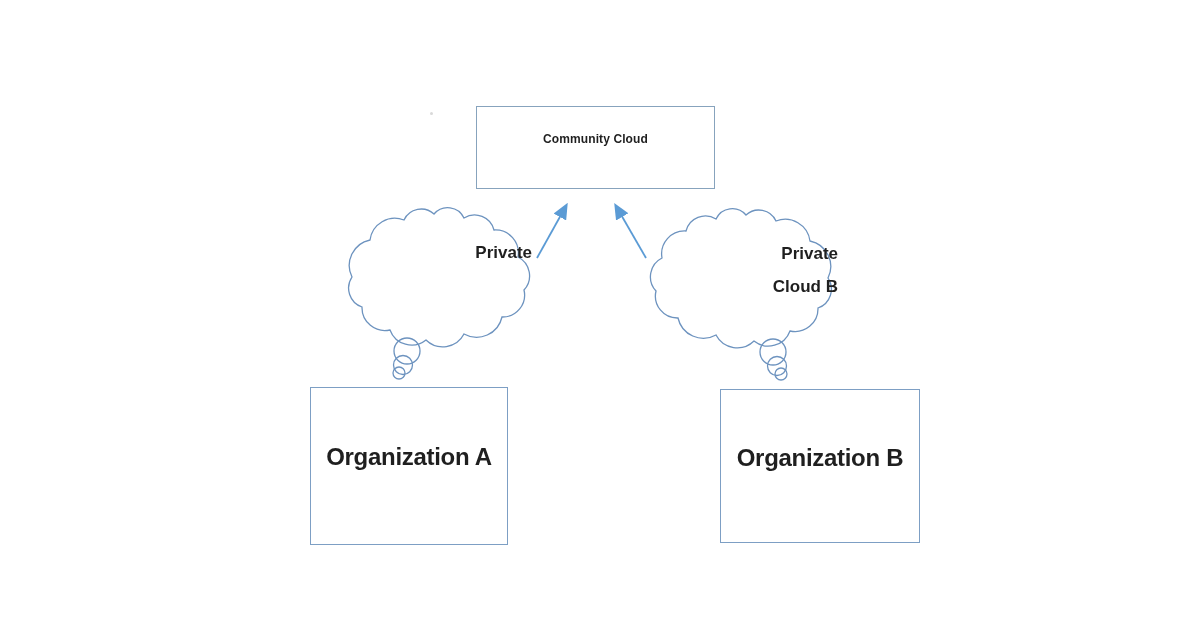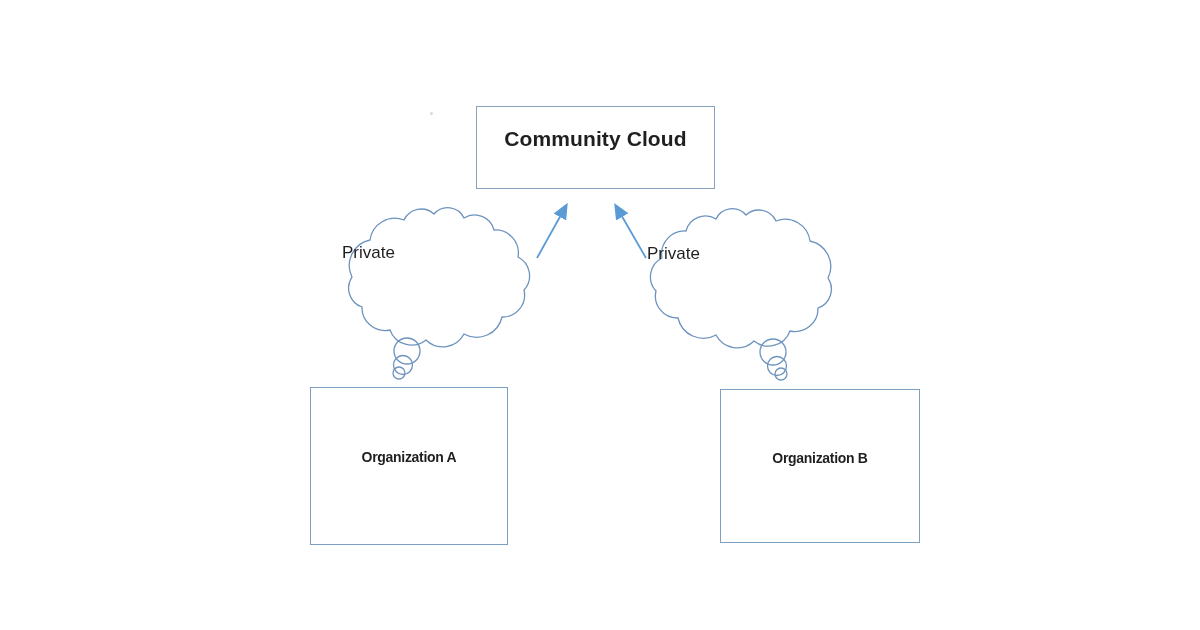--- a/index.html
+++ b/index.html
@@ -40,40 +40,40 @@
   .org-a-box {
     left: 310px; top: 387px;
     width: 198px; height: 158px;
   }
   .org-b-box {
     left: 720px; top: 389px;
     width: 200px; height: 154px;
   }
   .community-label {
     padding-top: 22px;
-    font-size: 21px;
+    font-size: 12px;
     font-weight: 700;
     line-height: 20px;
     color: #1f1f1f;
     letter-spacing: 0.1px;
   }
   .org-label {
-    font-size: 14px;
+    font-size: 24px;
     font-weight: 700;
     line-height: 28px;
     color: #1f1f1f;
     letter-spacing: -0.3px;
   }
   .org-a-box .org-label { padding-top: 55px; }
   .org-b-box .org-label { padding-top: 54px; }
   .cloud-label {
     position: absolute;
-    text-align: left;
+    text-align: right;
     font-size: 17px;
-    font-weight: 400;
+    font-weight: 700;
     line-height: 33px;
     color: #1f1f1f;
   }
   .cloud-label-a { left: 342px; top: 236px; width: 190px; }
   .cloud-label-b { left: 647px; top: 237px; width: 191px; }
   .cloud-label span { display: block; }
   .artifact-dot {
     position: absolute;
     left: 430px; top: 112px;
     width: 3px; height: 3px;
@@ -147,17 +147,18 @@
 
   <div class="box org-box org-b-box">
     <div class="org-label">Organization B</div>
   </div>
 
   <div class="cloud-label cloud-label-a">
     <span>Private</span>
   </div>
   <div class="cloud-label cloud-label-b">
     <span>Private</span>
+    <span>Cloud B</span>
   </div>
 
   <div class="artifact-dot"></div>
 
 </div>
 
 </body></html>

